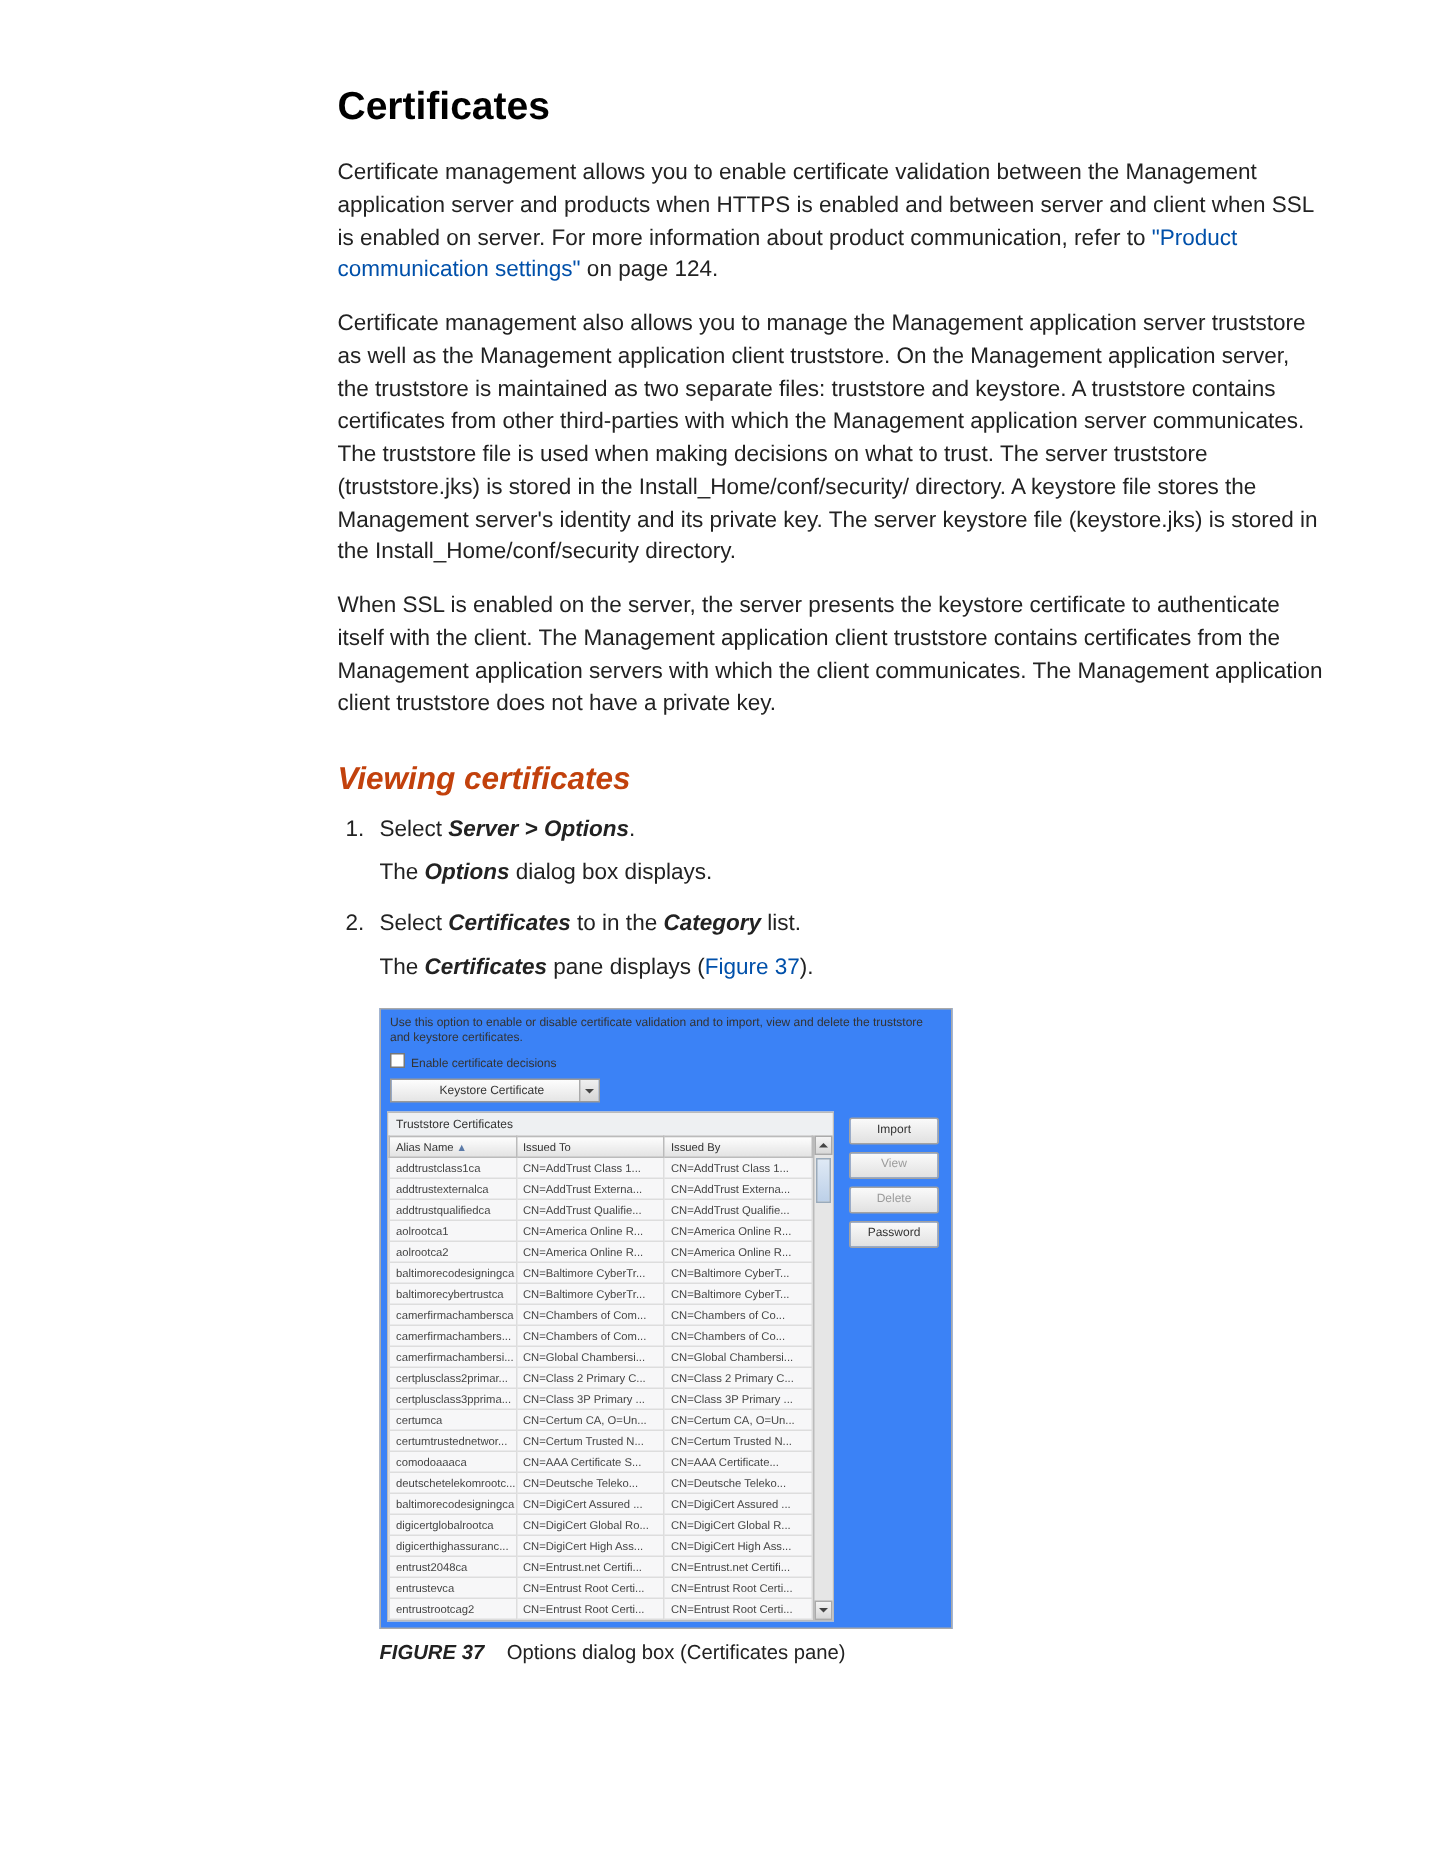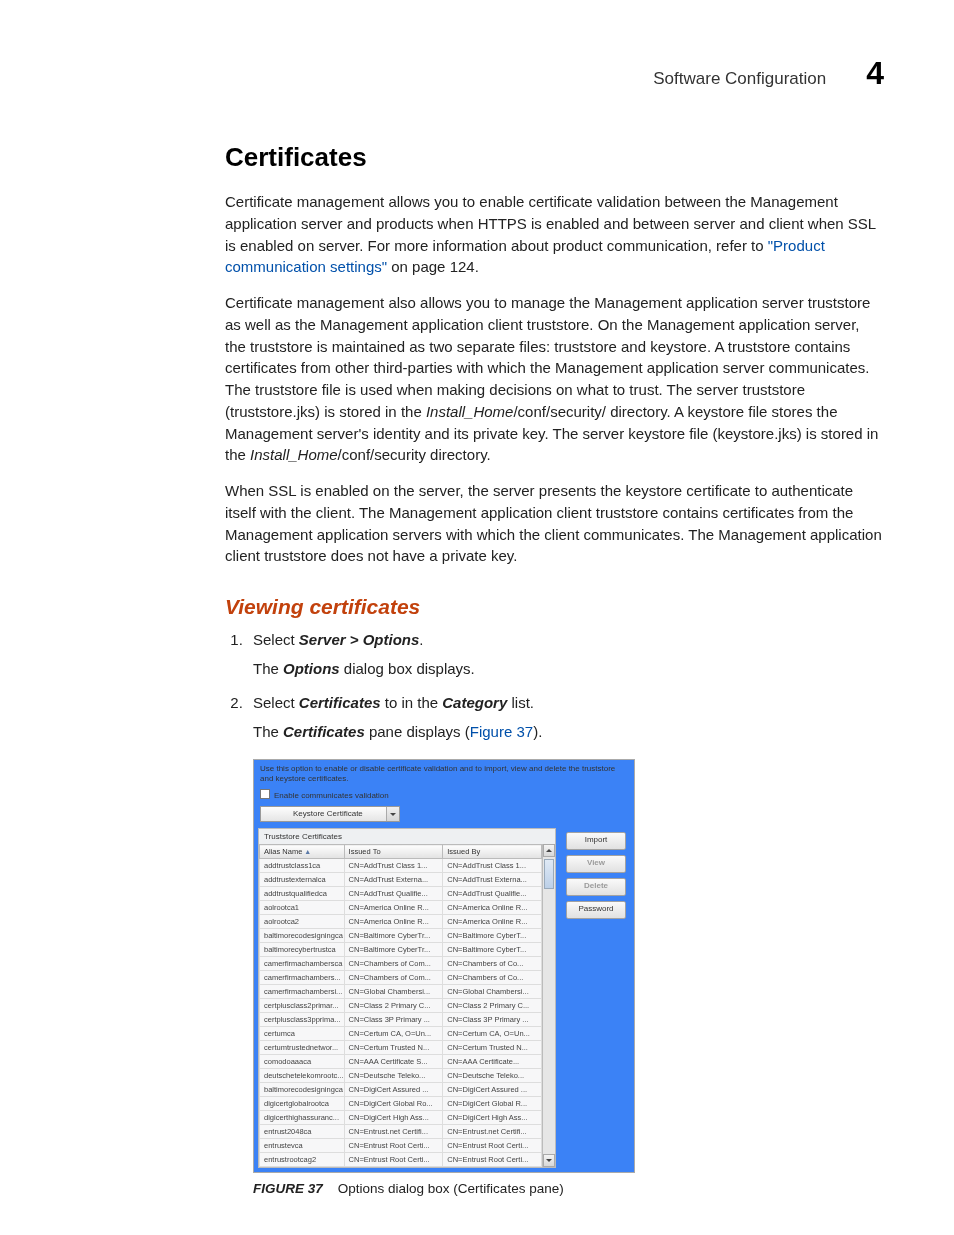--- a/index.html
+++ b/index.html
@@ -46,21 +46,20 @@
   }
   p {
     font-size: 15px;
     line-height: 1.45;
     margin: 0 0 14px 0;
   }
   .link {
     color: #0050aa;
   }
   .ital {
-    font-style: italic;
   }
   .bold {
     font-weight: bold;
     font-style: italic;
   }
   ol {
     padding-left: 22px;
     margin: 0 0 10px 0;
     font-size: 15px;
   }
@@ -190,35 +189,31 @@
   .btns {
     width: 64px;
     padding: 4px 4px 0 6px;
   }
   .sbtn {
     display:block;width:58px;height:16px;margin-bottom:5px;
     border:1px solid #a2a2a2;border-radius:2px;
     background:linear-gradient(#fafafa,#e1e1e1);
     font-size:8px;line-height:14px;text-align:center;color:#333;
   }
-  .sbtn.disabled{color:#9b9b9b;font-weight:bold;}
+  .sbtn.disabled{color:#9b9b9b;}
 
   .figcaption {
     margin: 6px 0 0 28px;
     font-size: 13.5px;
   }
 </style>
 </head>
 <body>
 
 <div class="page">
-  <div class="header">
-    <span class="header-title">Software Configuration</span>
-    <span class="header-num">4</span>
-  </div>
 
   <h1>Certificates</h1>
 
   <p>
     <span>Certificate management allows you to enable certificate validation between the Management application server and products when HTTPS is enabled and between server and client when SSL is enabled on server. For more information about product communication, refer to </span><span class="link">"Product communication settings"</span><span> on page 124.</span>
   </p>
 
   <p>
     <span>Certificate management also allows you to manage the Management application server truststore as well as the Management application client truststore. On the Management application server, the truststore is maintained as two separate files: truststore and keystore. A truststore contains certificates from other third-parties with which the Management application server communicates. The truststore file is used when making decisions on what to trust. The server truststore (truststore.jks) is stored in the </span><span class="ital">Install_Home</span><span>/conf/security/ directory. A keystore file stores the Management server's identity and its private key. The server keystore file (keystore.jks) is stored in the </span><span class="ital">Install_Home</span><span>/conf/security directory.</span>
   </p>
@@ -239,21 +234,21 @@
       <div class="sub" style="margin-left:0;">
         <span>The </span><span class="bold">Certificates</span><span> pane displays (</span><span class="link">Figure 37</span><span>).</span>
       </div>
     </li>
   </ol>
 
   <div class="shotwrap">
     <div class="shot">
       <div class="intro">Use this option to enable or disable certificate validation and to import, view and delete the truststore and keystore certificates.</div>
       <div class="chk">
-        <span class="chkbox"></span><span>Enable communicates validation</span>
+        <span class="chkbox"></span><span>Enable certificate decisions</span>
       </div>
       <div class="dropdown">
         <span class="ddtext">Keystore Certificate</span>
         <span class="ddarrow"></span>
       </div>
 
       <div style="display:flex;align-items:flex-start;">
         <div class="panel" style="flex:1;">
           <div class="panelhead">Truststore Certificates</div>
           <div class="tablewrap">

